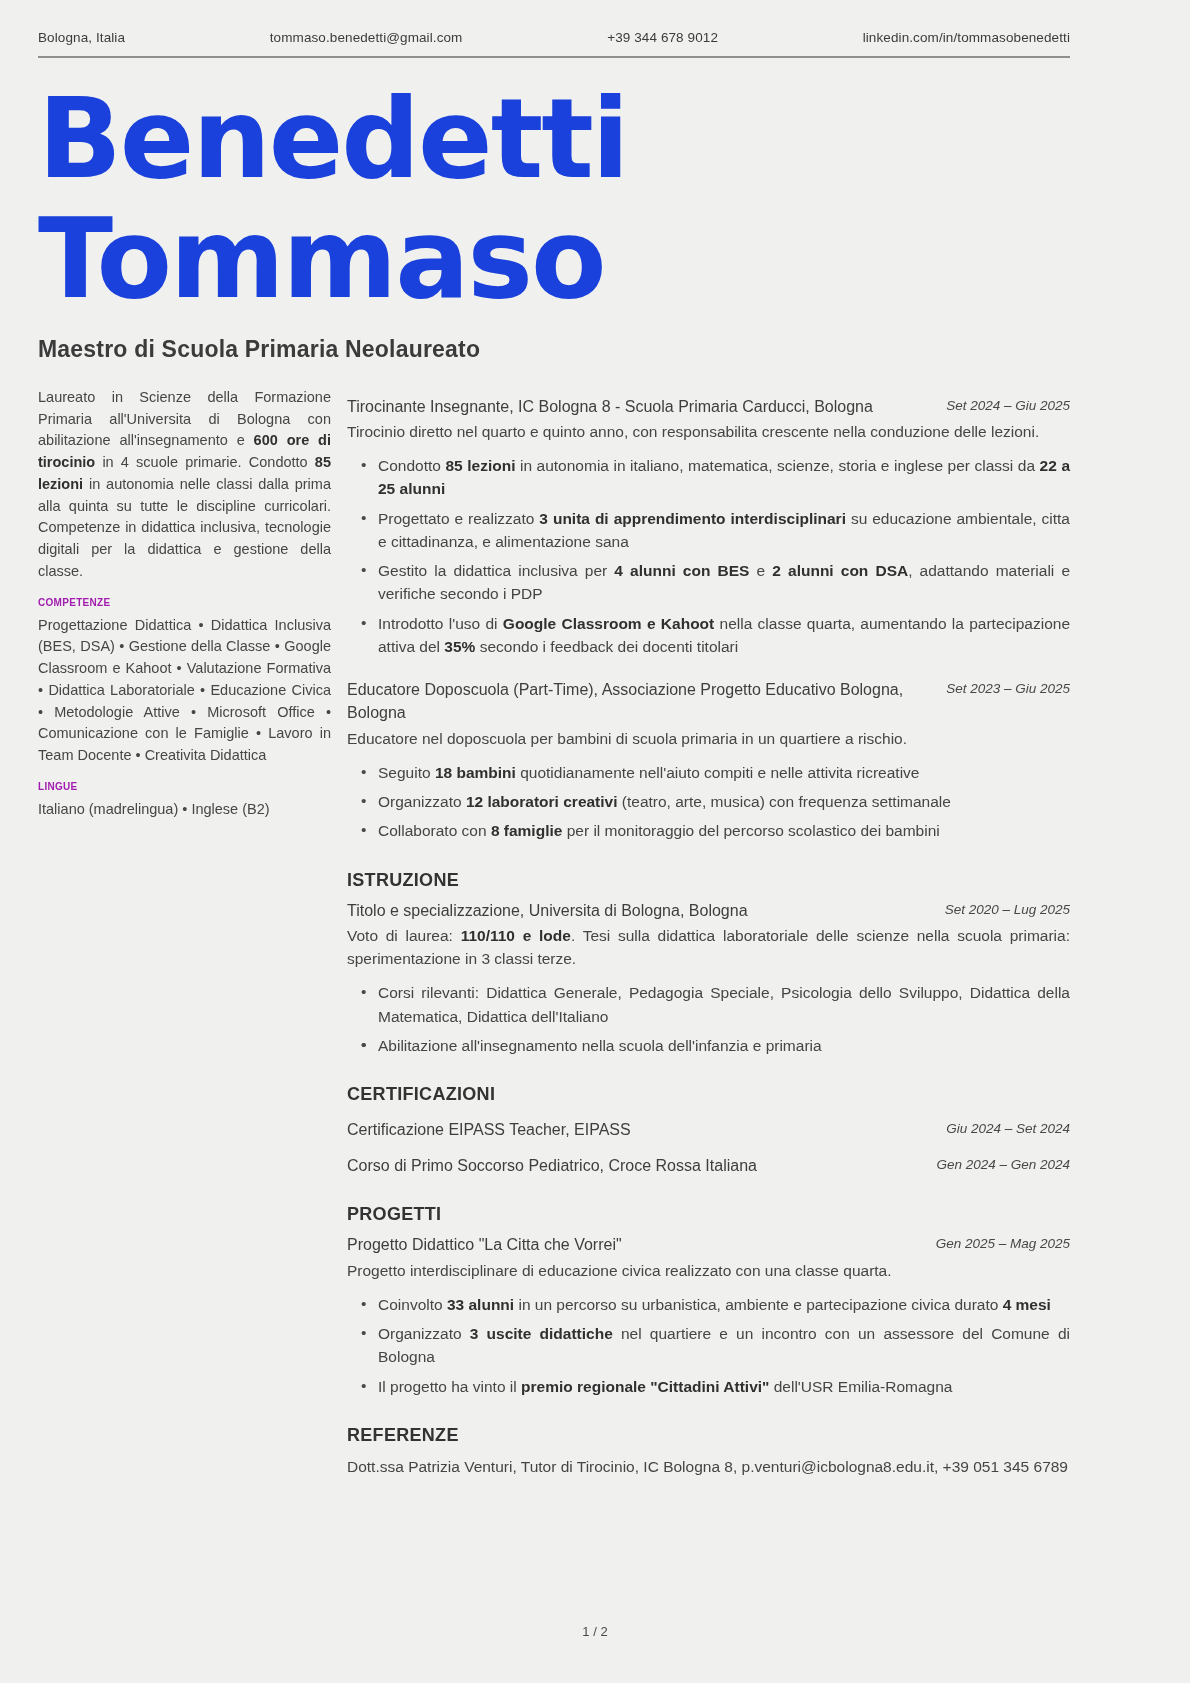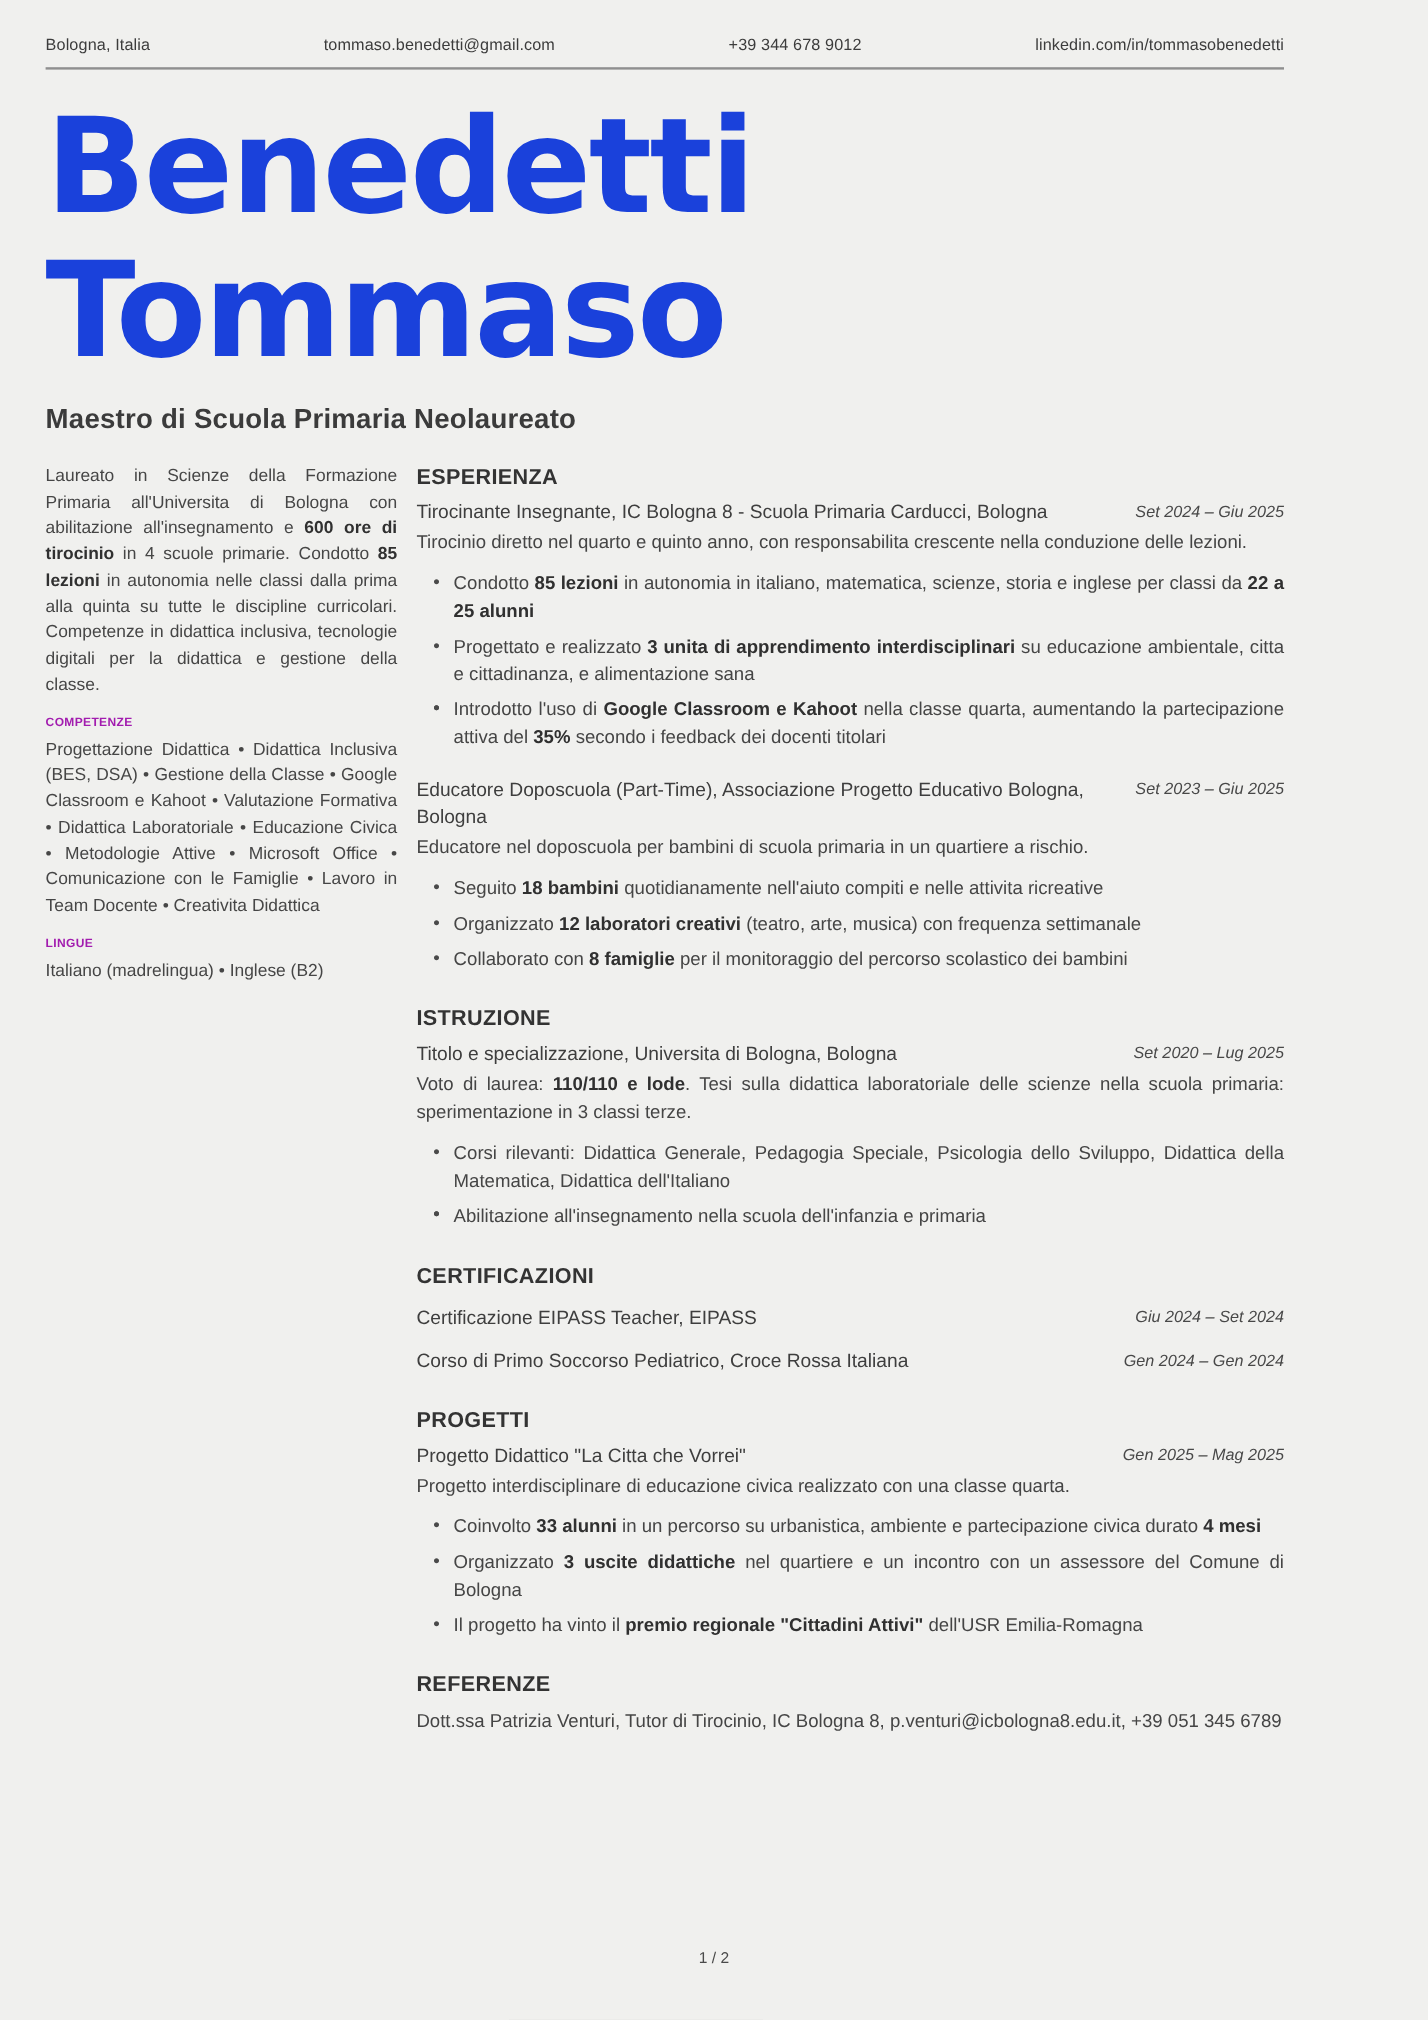--- a/index.html
+++ b/index.html
@@ -102,32 +102,31 @@
 
       <div class="side-heading">COMPETENZE</div>
       <p>Progettazione Didattica • Didattica Inclusiva (BES, DSA) • Gestione della Classe • Google Classroom e Kahoot • Valutazione Formativa • Didattica Laboratoriale • Educazione Civica • Metodologie Attive • Microsoft Office • Comunicazione con le Famiglie • Lavoro in Team Docente • Creativita Didattica</p>
 
       <div class="side-heading">LINGUE</div>
       <p style="text-align:left;">Italiano (madrelingua) • Inglese (B2)</p>
     </div>
 
     <div class="col-right">
 
-      <div class="sec-heading first">ESPERIENZA</div>
 
       <div class="entry">
         <div class="entry-head">
           <span class="role">Tirocinante Insegnante, IC Bologna 8 - Scuola Primaria Carducci, Bologna</span>
           <span class="date">Set 2024 – Giu 2025</span>
         </div>
         <p class="desc">Tirocinio diretto nel quarto e quinto anno, con responsabilita crescente nella conduzione delle lezioni.</p>
         <ul class="bullets">
           <li><span class="blt">•</span><span>Condotto <b>85 lezioni</b> in autonomia in italiano, matematica, scienze, storia e inglese per classi da <b>22 a 25 alunni</b></span></li>
           <li><span class="blt">•</span><span>Progettato e realizzato <b>3 unita di apprendimento interdisciplinari</b> su educazione ambientale, citta e cittadinanza, e alimentazione sana</span></li>
-          <li><span class="blt">•</span></li>
+          <li><span class="blt">•</span><span>Gestito la didattica inclusiva per <b>4 alunni con BES</b> e <b>2 alunni con DSA</b>, adattando materiali e verifiche secondo i PDP</span></li>
           <li><span class="blt">•</span><span>Introdotto l'uso di <b>Google Classroom e Kahoot</b> nella classe quarta, aumentando la partecipazione attiva del <b>35%</b> secondo i feedback dei docenti titolari</span></li>
         </ul>
       </div>
 
       <div class="entry">
         <div class="entry-head">
           <span class="role">Educatore Doposcuola (Part-Time), Associazione Progetto Educativo Bologna, Bologna</span>
           <span class="date">Set 2023 – Giu 2025</span>
         </div>
         <p class="desc">Educatore nel doposcuola per bambini di scuola primaria in un quartiere a rischio.</p>

